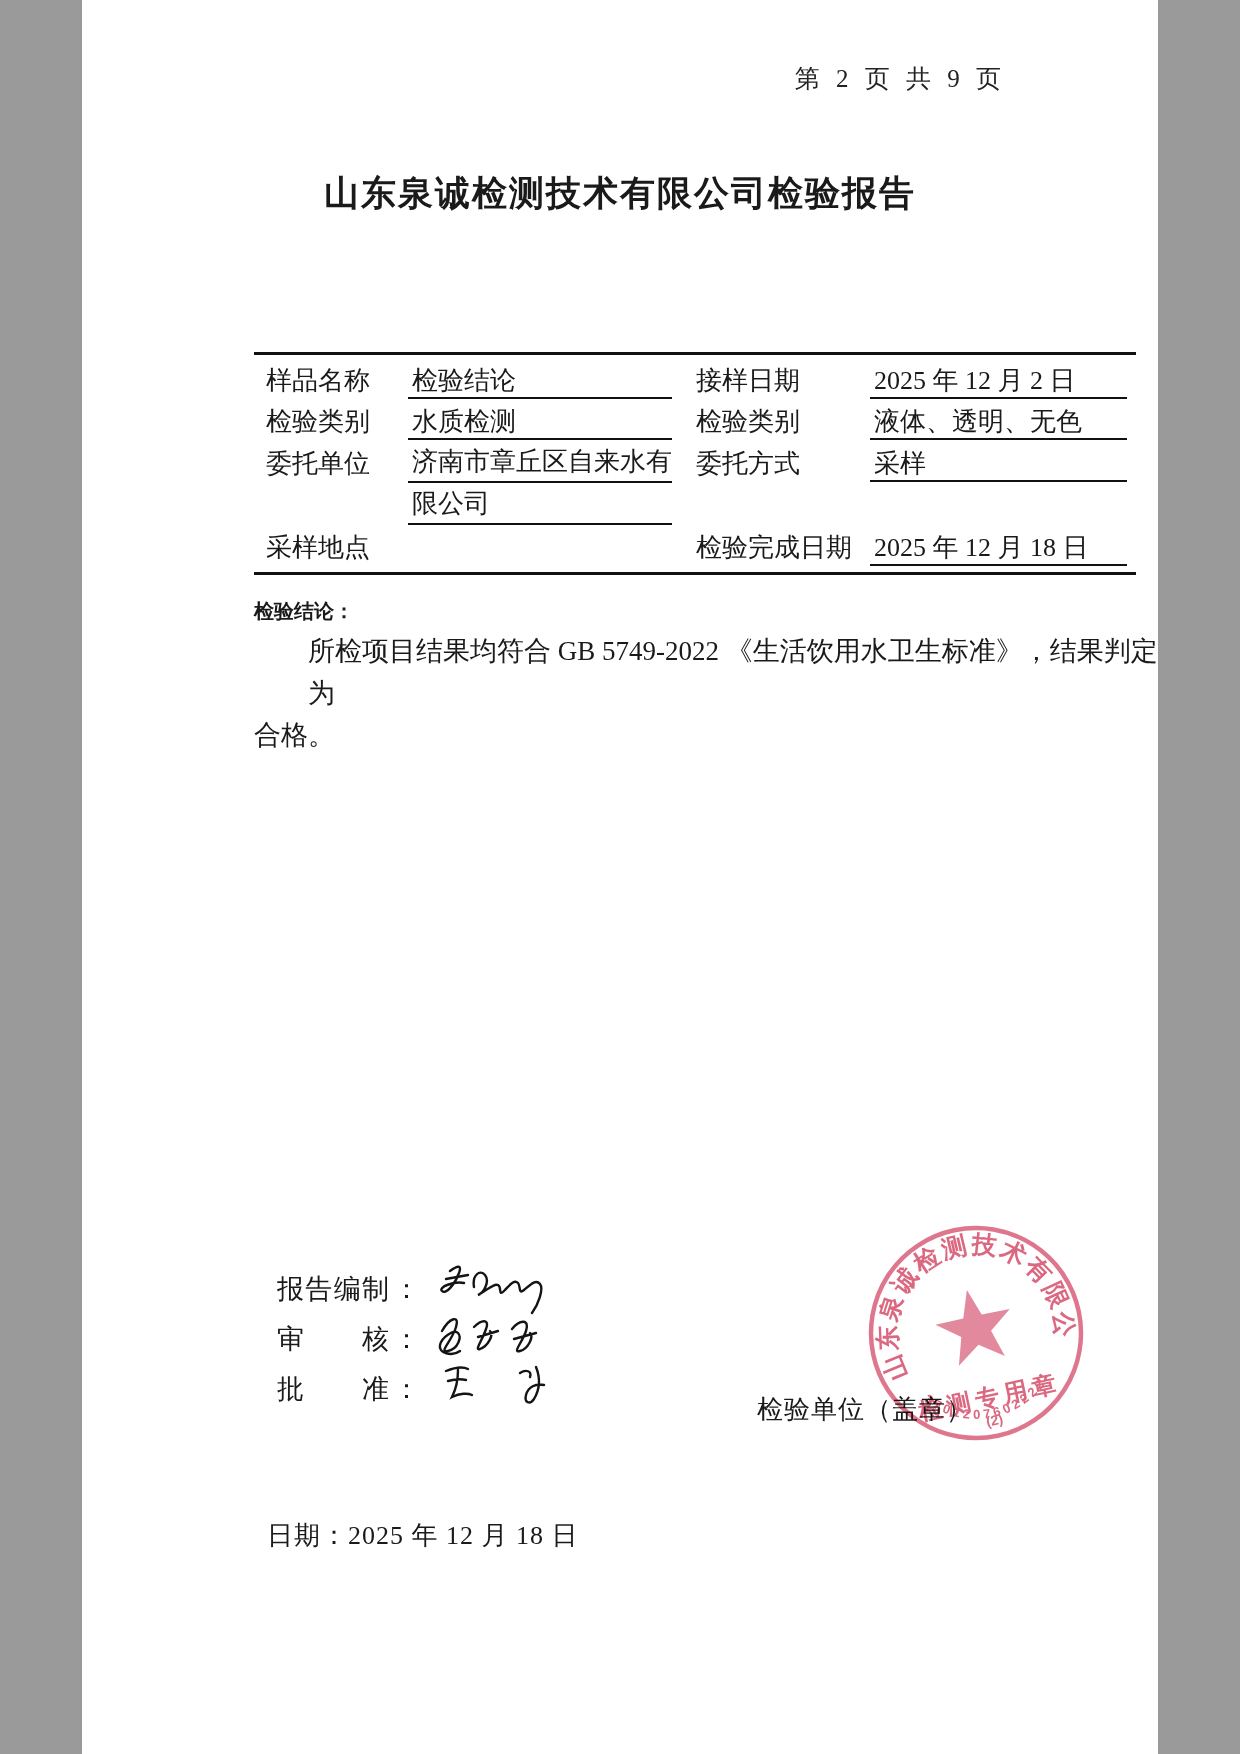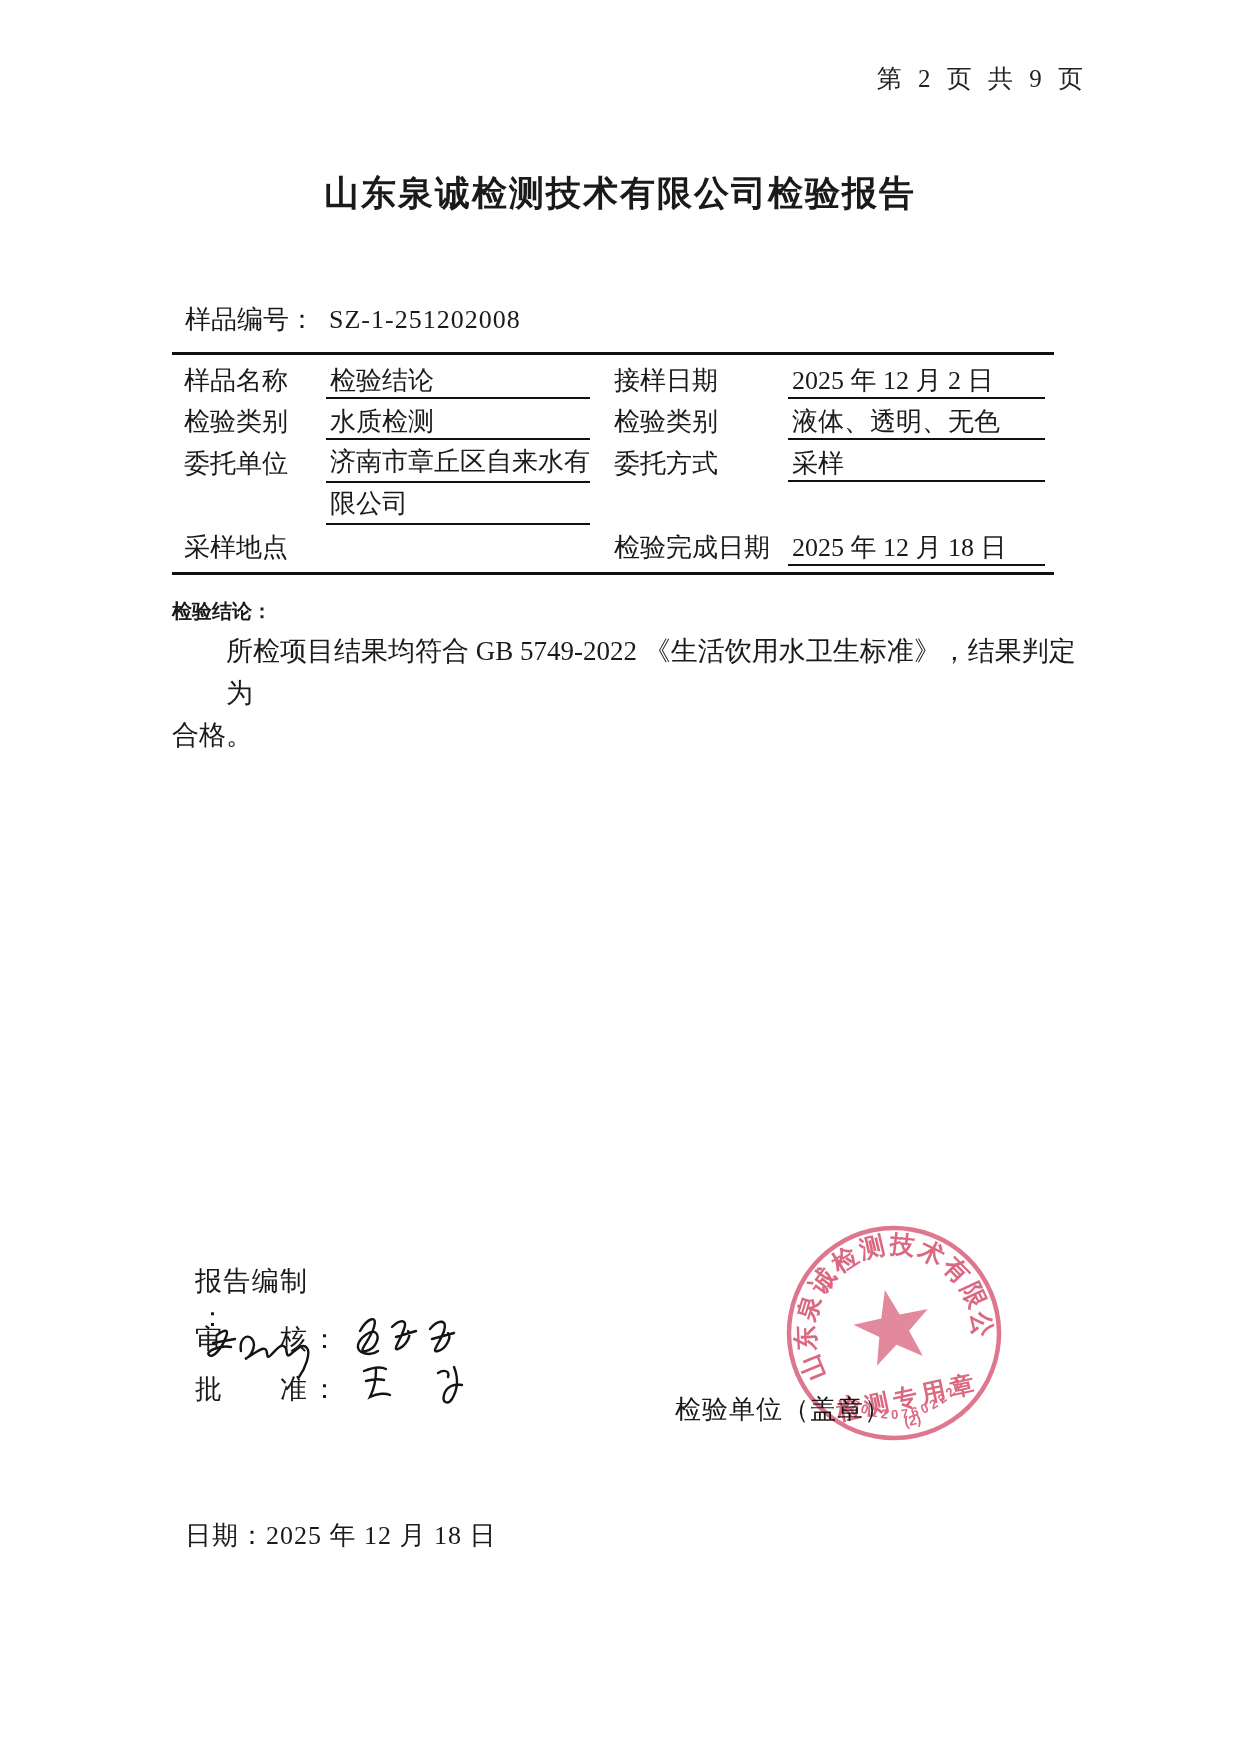--- a/index.html
+++ b/index.html
@@ -1,19 +1,19 @@
 <!DOCTYPE html>
 <html><head>
 <meta charset="utf-8">
 <style>
   * { margin:0; padding:0; box-sizing:border-box; }
   html,body { background:#9a9a9a; }
   .page {
     position:relative;
-    width:1240px; height:1754px;
+    width:1076px; height:1754px;
     margin:0 auto;
     background:#ffffff;
     font-family:"Liberation Serif","DejaVu Serif",serif;
     color:#1a1a1a;
     overflow:hidden;
   }
   .page-indicator {
     position:absolute; top:62px; right:152px;
     font-size:25px; letter-spacing:5px; color:#222;
   }
@@ -45,21 +45,21 @@
     font-family:"Liberation Sans","DejaVu Sans",sans-serif;
     font-weight:600; font-size:20px;
   }
   .conclusion-body {
     position:absolute; top:630px; left:172px; width:905px;
     font-size:27px; line-height:42px;
   }
   .conclusion-body .l1 { padding-left:54px; }
   .sig-block { position:absolute; left:195px; top:1255px; font-size:27px; }
   .sig-row { position:absolute; left:0; display:flex; align-items:flex-start; }
-  .sig-row.s1 { top:8px;flex-direction:column; } .sig-row.s2 { top:66px; } .sig-row.s3 { top:116px; }
+  .sig-row.s1 { top:16px; } .sig-row.s2 { top:66px; } .sig-row.s3 { top:116px; }
   .sig-label { display:inline-block; width:112px; text-align:justify; text-align-last:justify; }
   .sig-colon { margin:0 8px 0 4px; }
   .sig-ink { margin-top:-14px; }
   .unit-seal-label { position:absolute; top:1392px; left:675px; font-size:26px; letter-spacing:1px; }
   .date-line { position:absolute; top:1518px; left:185px; font-size:26px; letter-spacing:1px; }
   .stamp {
     position:absolute; left:744px; top:1183px; width:300px; height:300px;
     transform:rotate(-12deg);
     mix-blend-mode:multiply; opacity:0.88; pointer-events:none;
   }
@@ -67,23 +67,20 @@
 </style>
 </head>
 <body>
 
 <div class="page">
 
   <div class="page-indicator">第 2 页 共 9 页</div>
 
   <div class="report-title">山东泉诚检测技术有限公司检验报告</div>
 
-  <div class="sample-no-line">
-    <span>样品编号：</span><span class="val">SZ-1-251202008</span>
-  </div>
 
   <div class="rule top"></div>
   <div class="rule bottom"></div>
 
   <div class="cell lab1 r1">样品名称</div>
   <div class="cell val1 r1">检验结论</div>
   <div class="cell lab2 r1">接样日期</div>
   <div class="cell val2 r1">2025 年 12 月 2 日</div>
 
   <div class="cell lab1 r2">检验类别</div>

